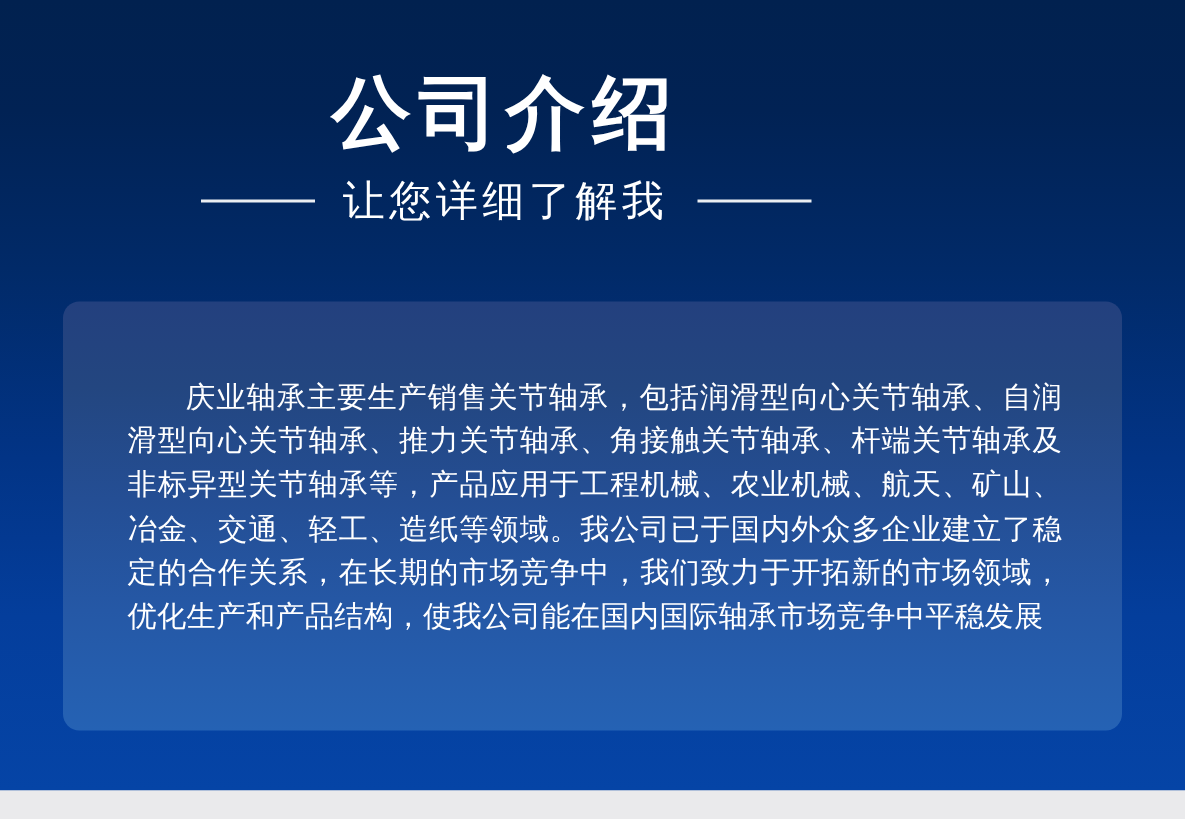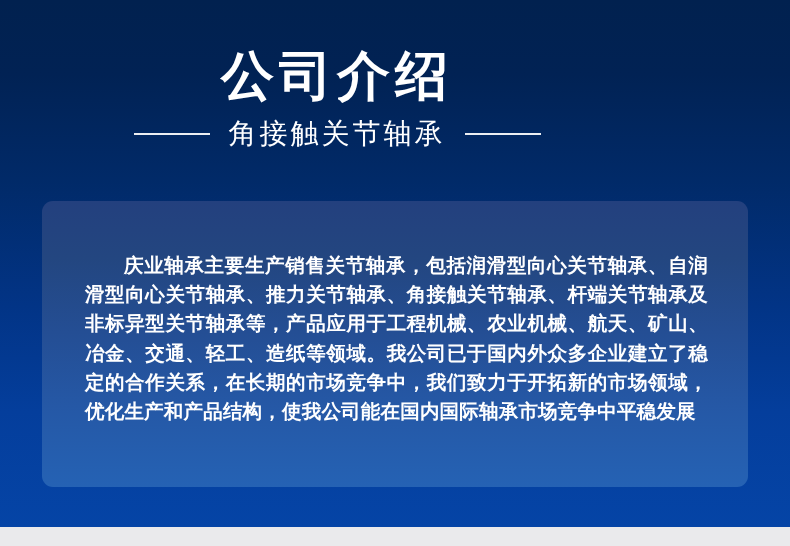--- a/index.html
+++ b/index.html
@@ -116,36 +116,36 @@
     top: 50px;
     width: 623px;
     margin: 0;
     font-size: 19.5px;
     line-height: 29.2px;
     color: #ffffff;
     text-align: justify;
     text-justify: inter-ideograph;
     text-indent: 2em;
     letter-spacing: 0.2px;
-    font-weight: 700;
+    font-weight: 400;
   }
 </style>
 </head>
 <body>
 
 <div id="stage">
 
   <div class="banner"></div>
 
   <div class="heading-block">
     <div class="main-title">公司介绍</div>
 
     <div class="subtitle-row">
       <span class="rule"></span>
-      <span class="subtitle-text">角接触关节轴承</span>
+      <span class="subtitle-text">让您详细了解我</span>
       <span class="rule"></span>
     </div>
   </div>
 
   <div class="content-panel">
     <p class="body-text">庆业轴承主要生产销售关节轴承，包括润滑型向心关节轴承、自润滑型向心关节轴承、推力关节轴承、角接触关节轴承、杆端关节轴承及非标异型关节轴承等，产品应用于工程机械、农业机械、航天、矿山、冶金、交通、轻工、造纸等领域。我公司已于国内外众多企业建立了稳定的合作关系，在长期的市场竞争中，我们致力于开拓新的市场领域，优化生产和产品结构，使我公司能在国内国际轴承市场竞争中平稳发展</p>
   </div>
 
   <div class="footer-strip"></div>
 

